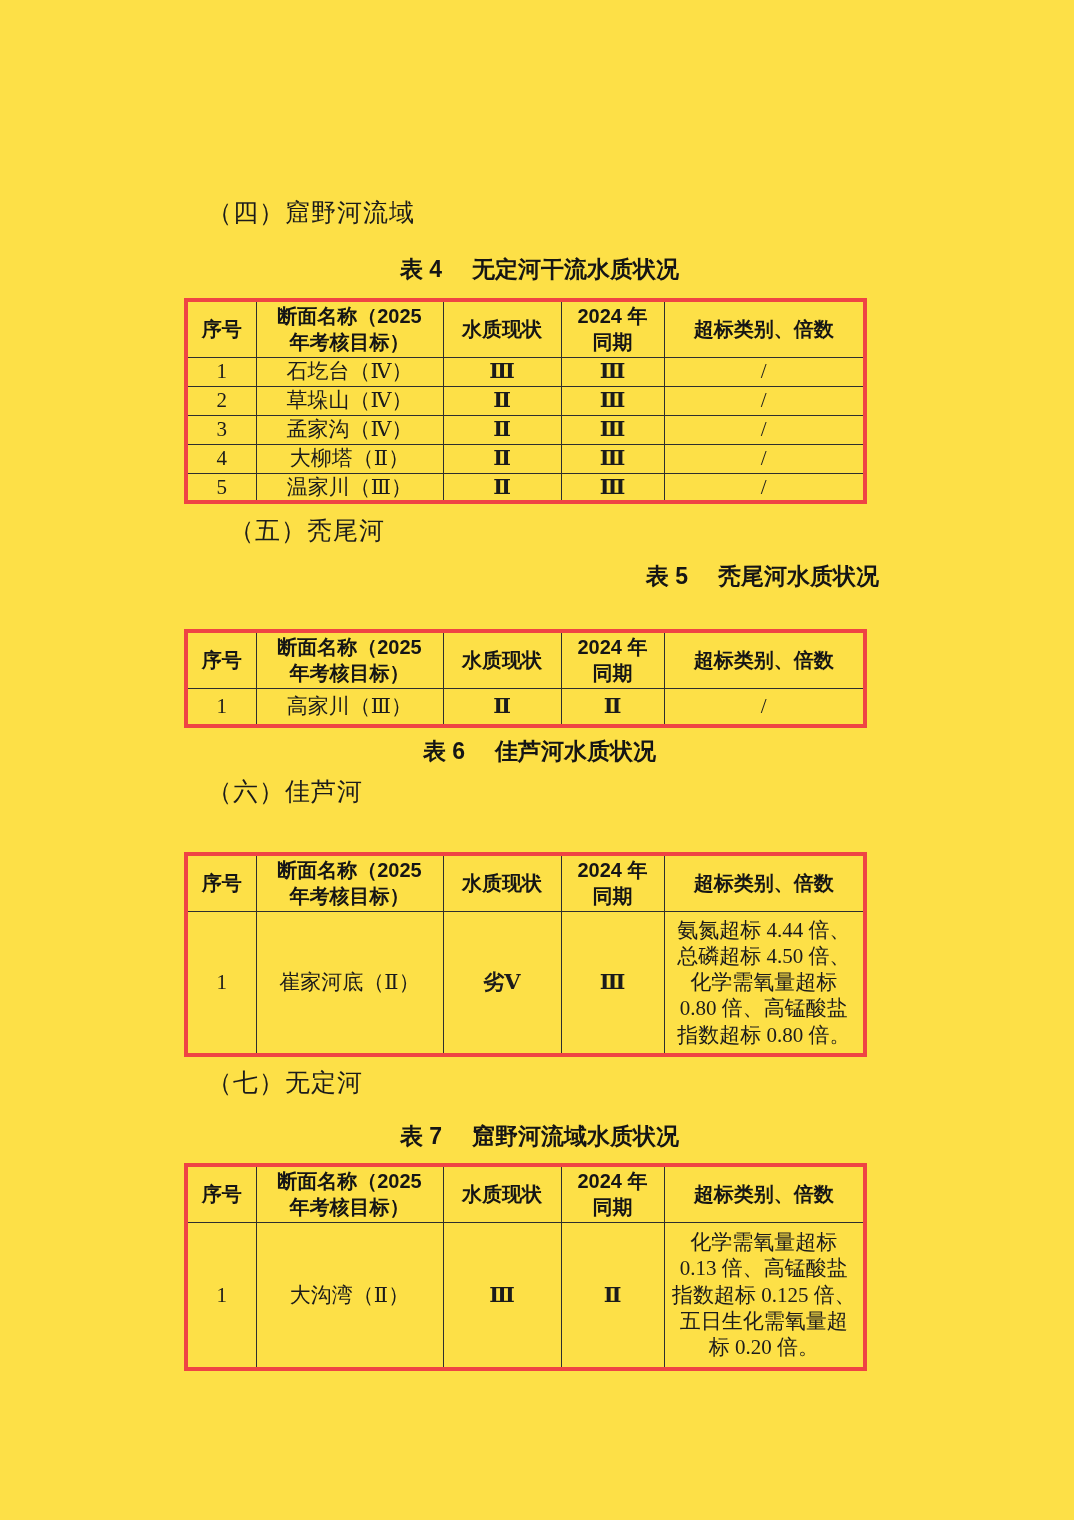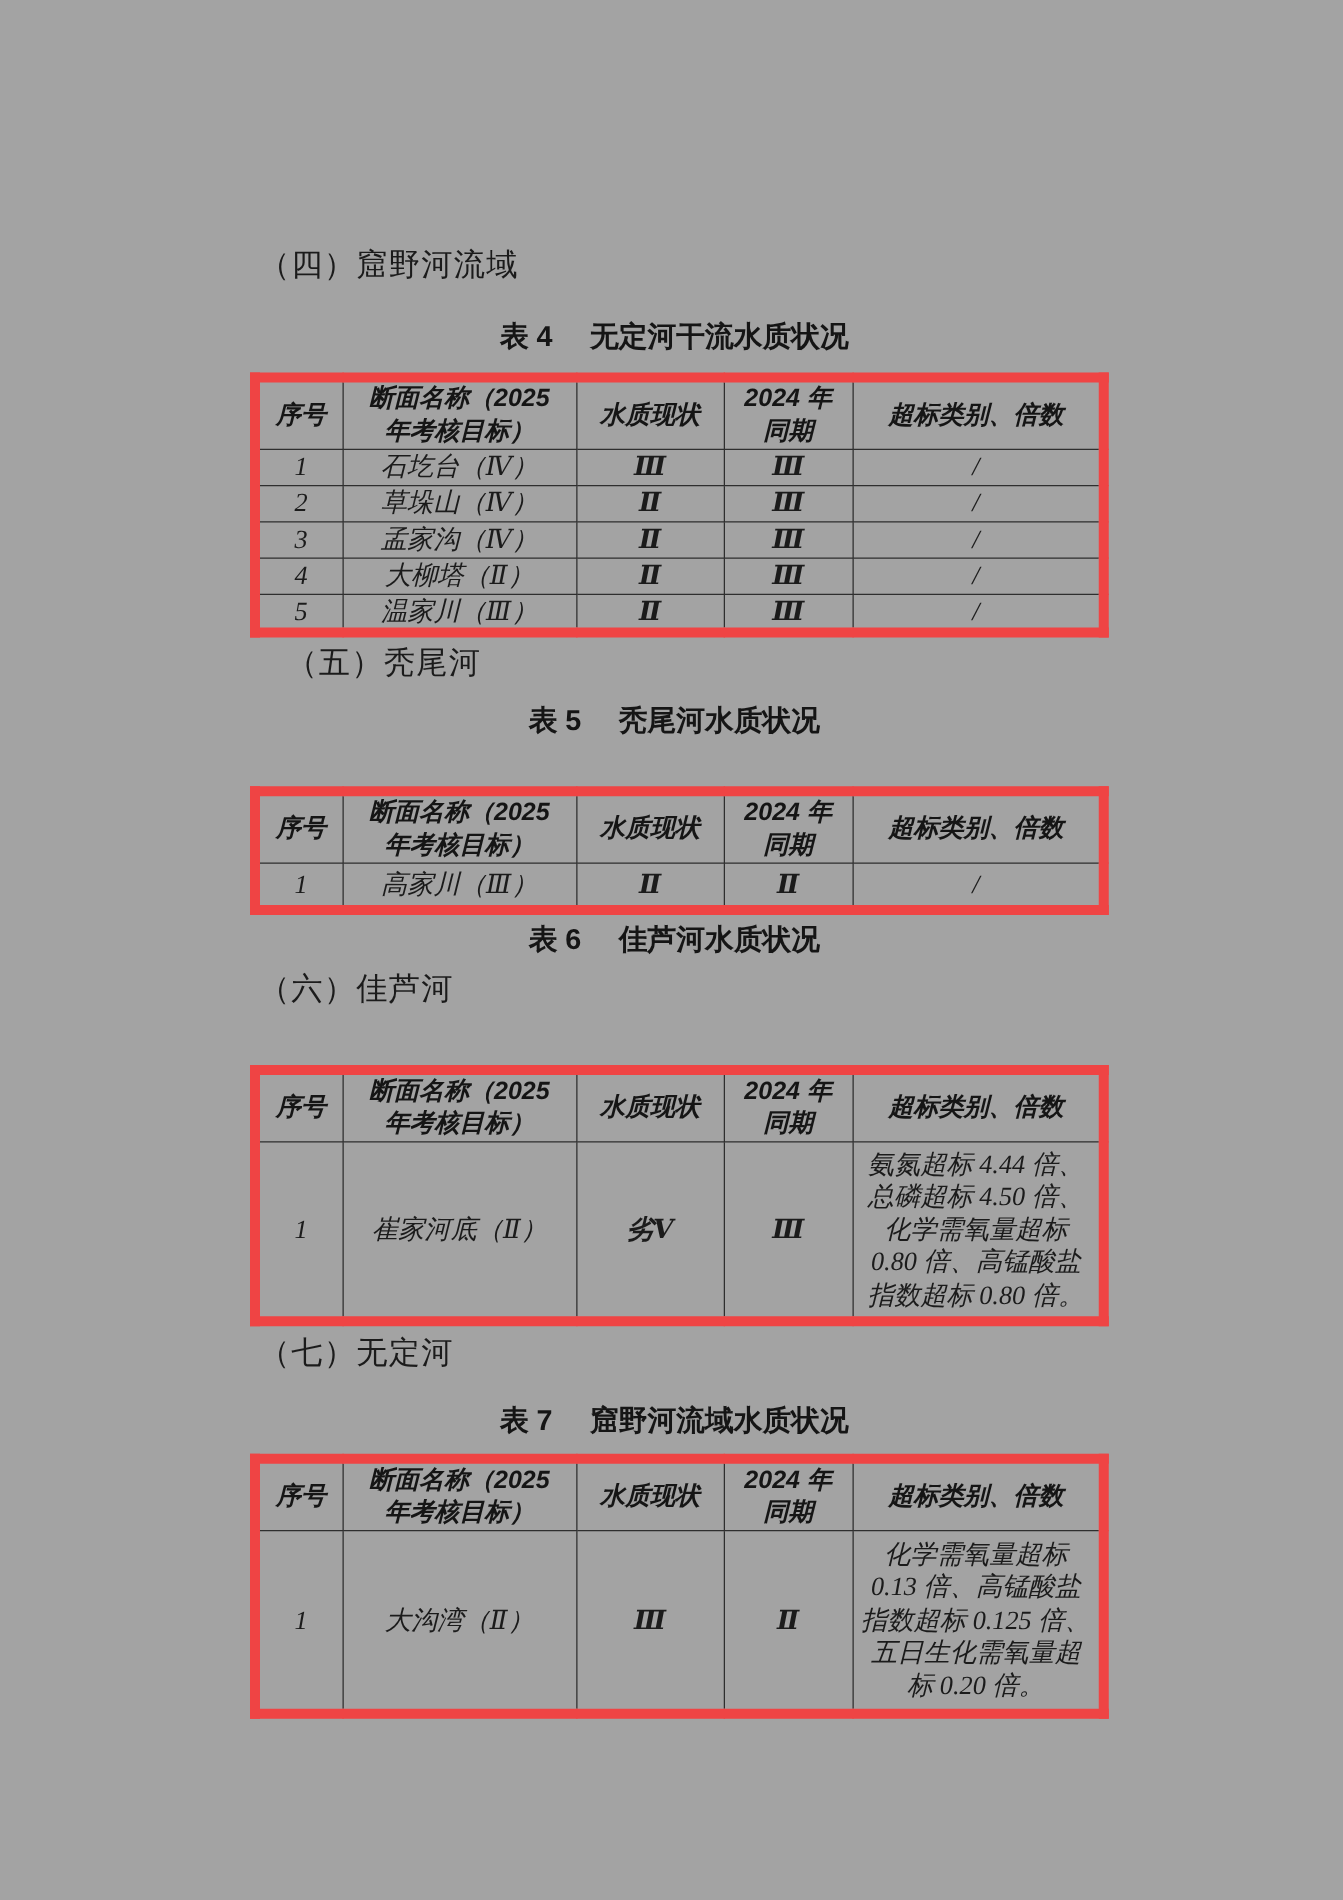--- a/index.html
+++ b/index.html
@@ -1,20 +1,20 @@
 <!DOCTYPE html>
 <html><head>
 <meta charset="utf-8">
 <style>
   html,body{margin:0;padding:0;background:#ffffff;}
   .page{
     position:relative;
     width:1074px;
     height:1520px;
-    background:#a3a3a3;
+    background:#fde047;
     color:#1b1b1b;
     font-family:"Liberation Serif","DejaVu Serif",serif;
     overflow:hidden;
   }
   .section-heading{
     position:absolute;
     left:207px;
     font-size:25px;
     line-height:32px;
     font-weight:400;
@@ -29,26 +29,25 @@
     text-align:center;
     font-family:"Liberation Sans","DejaVu Sans",sans-serif;
     font-weight:700;
     font-size:23px;
     line-height:28px;
     color:#151515;
   }
   .table-caption .cap-label{margin-right:30px;}
   table.wq{
     position:absolute;
-    left:200px;
+    left:184px;
     width:679px;
     border-collapse:collapse;
     table-layout:fixed;
-    border:8px solid #ef4444;
-    font-style:italic;
+    border:4px solid #ef4444;
   }
   table.wq th, table.wq td{
     border:1px solid #2e2e2e;
     text-align:center;
     vertical-align:middle;
     padding:0 4px;
     box-sizing:border-box;
     overflow:hidden;
   }
   table.wq thead tr{height:57px;}
@@ -72,21 +71,21 @@
     white-space:pre-line;
     padding:2px 4px;
     margin-top:20px;
   }
   #t4 tbody tr{height:29px;}
   #t5 tbody tr{height:38px;}
   #t6 tbody tr{height:144px;}
   #t7 tbody tr{height:147px;}
   
   #h4{top:197px;} #cap4{top:255px;} #t4{top:298px;}
-  #h5{top:515px;margin-left:22px;} #cap5{top:562px;} #t5{top:629px;}
+  #h5{top:515px;margin-left:22px;} #cap5{top:562px;text-align:right;} #t5{top:629px;}
   #h6{top:776px;} #cap6{top:737px;} #t6{top:852px;}
   #h7{top:1067px;} #cap7{top:1122px;} #t7{top:1163px;}
 </style>
 </head>
 <body>
 
 <div class="page">
 
   <div class="section-heading" id="h4">（四）窟野河流域</div>
   <div class="table-caption" id="cap4">

